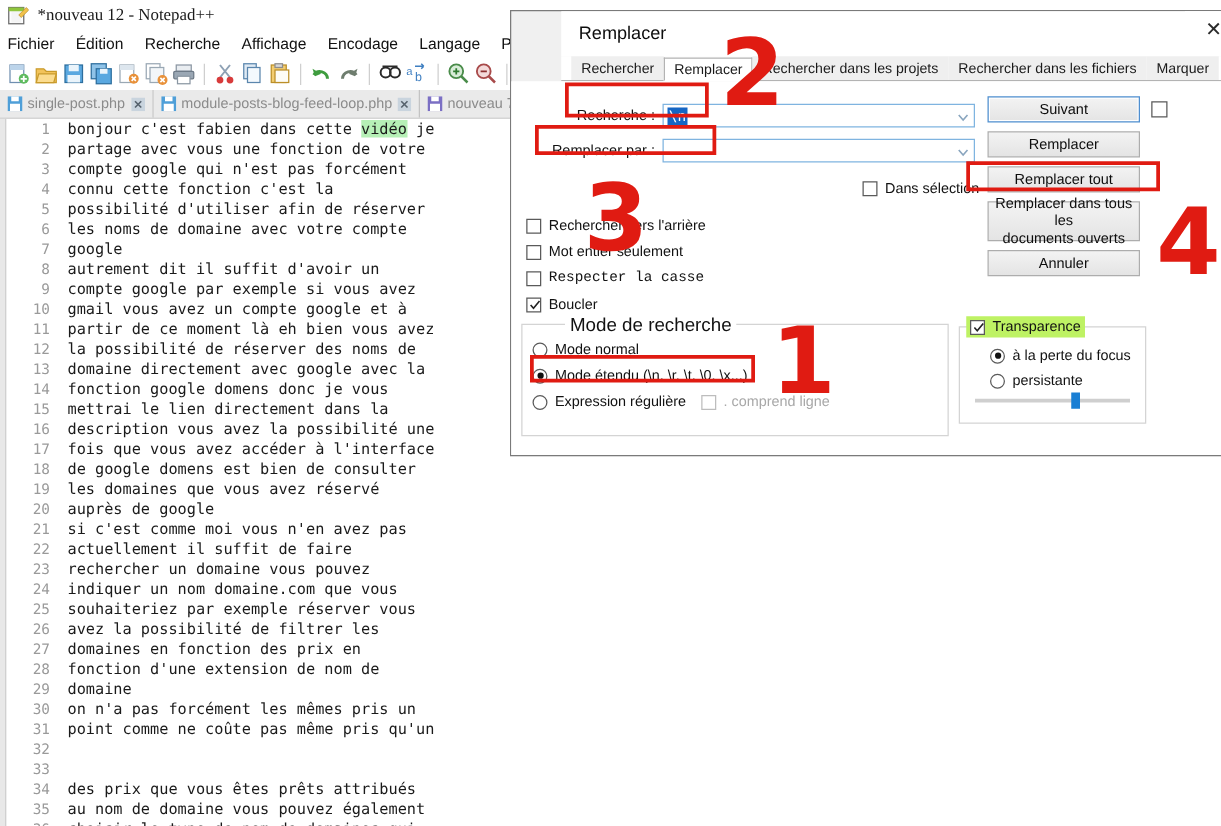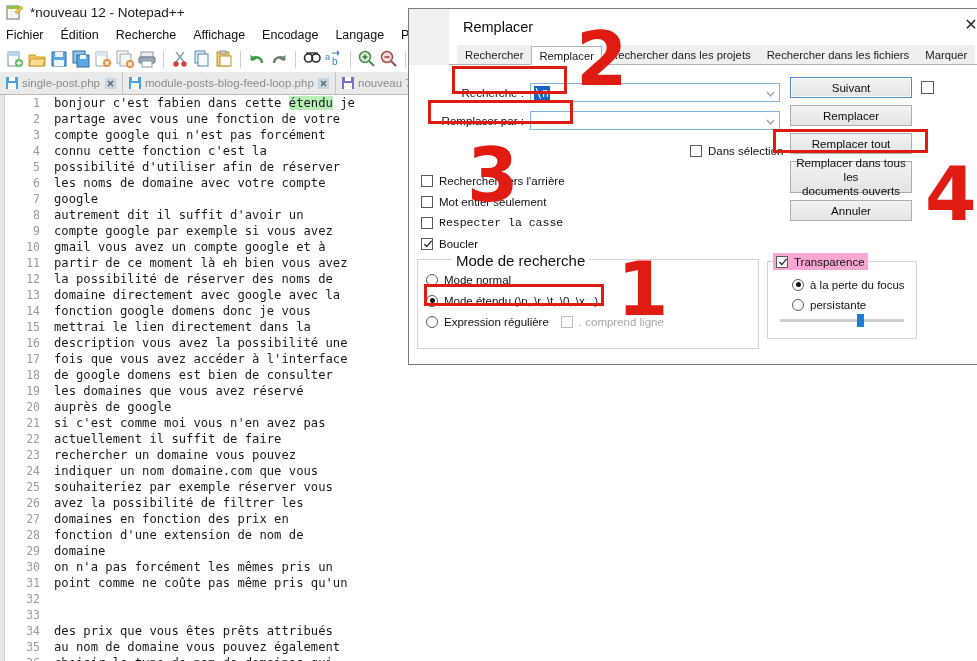--- a/index.html
+++ b/index.html
@@ -6,21 +6,21 @@
   body{
     width:977px;height:661px;overflow:hidden;
     font-family:"Liberation Sans", sans-serif;
     font-size:12px;color:#000;background:#ffffff;
     position:relative;
   }
   
   #npp-window{position:absolute;inset:0;background:#ffffff;}
   .titlebar{height:24px;display:flex;align-items:center;padding-left:6px;background:#ffffff;}
   .title-icon{width:17px;height:17px;position:relative;margin-right:7px;flex:none;}
-  .title-text{font-size:13.5px;color:#1a1a1a;font-family:Liberation Sans, sans-serif;}
+  .title-text{font-size:13.5px;color:#1a1a1a;font-family:Liberation Serif, serif;}
   .menubar{height:22px;display:flex;align-items:center;padding-left:6px;gap:17px;background:#fff;}
   .menubar span{font-size:12.5px;color:#111;}
   .toolbar{height:26px;display:flex;align-items:center;padding-left:5px;background:#fff;gap:2px;}
   .tb-ico{width:20px;height:20px;position:relative;display:inline-block;}
   .tb-sep{width:1px;height:17px;background:#cfcfcf;margin:0 4px;}
   
   .tabbar{height:22px;display:flex;align-items:stretch;background:#f0f0f0;border-bottom:1px solid #b9b9b9;position:relative;}
   .doctab{display:flex;align-items:center;gap:4px;padding:0 6px;background:#eaeaea;border-right:1px solid #c3c3c3;font-size:11.5px;color:#8b8b8b;}
   .doctab .disk{width:12px;height:12px;flex:none;}
   .doctab .xbtn{width:11px;height:11px;flex:none;}
@@ -239,21 +239,21 @@
             <path d="M3 3l5 5M8 3l-5 5" stroke="#56626d" stroke-width="1.3"></path>
           </svg></span>
     </div>
     <div class="tabbar-accent"></div>
     <div class="tabbar-close">×</div>
   </div>
 
   <div class="editor">
     <div class="ed-leftmargin"></div>
     <div class="ed-rows" id="ed-rows">
-        <div class="ed-row"><span class="ed-ln">1</span><span class="ed-tx">bonjour c'est fabien dans cette <span class="hl">étendu</span> je</span></div>
+        <div class="ed-row"><span class="ed-ln">1</span><span class="ed-tx">bonjour c'est fabien dans cette <span class="hl">vidéo</span> je</span></div>
         <div class="ed-row"><span class="ed-ln">2</span><span class="ed-tx">partage avec vous une fonction de votre</span></div>
         <div class="ed-row"><span class="ed-ln">3</span><span class="ed-tx">compte google qui n'est pas forcément</span></div>
         <div class="ed-row"><span class="ed-ln">4</span><span class="ed-tx">connu cette fonction c'est la</span></div>
         <div class="ed-row"><span class="ed-ln">5</span><span class="ed-tx">possibilité d'utiliser afin de réserver</span></div>
         <div class="ed-row"><span class="ed-ln">6</span><span class="ed-tx">les noms de domaine avec votre compte</span></div>
         <div class="ed-row"><span class="ed-ln">7</span><span class="ed-tx">google</span></div>
         <div class="ed-row"><span class="ed-ln">8</span><span class="ed-tx">autrement dit il suffit d'avoir un</span></div>
         <div class="ed-row"><span class="ed-ln">9</span><span class="ed-tx">compte google par exemple si vous avez</span></div>
         <div class="ed-row"><span class="ed-ln">10</span><span class="ed-tx">gmail vous avez un compte google et à</span></div>
         <div class="ed-row"><span class="ed-ln">11</span><span class="ed-tx">partir de ce moment là eh bien vous avez</span></div>
@@ -378,21 +378,21 @@
       <div class="btn" style="height:21px;margin-bottom:7px;">Remplacer</div>
       <div class="btn" style="height:21px;margin-bottom:7px;">Remplacer tout</div>
       <div class="btn" style="height:32px;margin-bottom:7px;line-height:14px;white-space:pre-line;"><span>Remplacer dans tous les
 documents ouverts</span></div>
       <div class="btn" style="height:21px;">Annuler</div>
     </div>
 
     <span class="cbx" style="position:absolute;left:512px;top:16px;width:13px;height:13px;"></span>
 
     <div class="group" style="left:358px;top:196px;width:148px;height:76px;">
-      <div class="optrow" style="position:absolute;left:5px;top:-9px;background:#f9a8d4;padding:0 3px;">
+      <div class="optrow" style="position:absolute;left:5px;top:-9px;background:#bef264;padding:0 3px;">
         <span class="cbx">
           <span class="tick"><svg width="10" height="10">
                 <path d="M1.5 5l2.3 2.6L8.6 1.8" stroke="#222" stroke-width="1.3" fill="none"></path>
               </svg></span>
         </span>
         <span>Transparence</span>
       </div>
       <div style="position:absolute;left:24px;top:14px;">
         <div class="optrow" style="margin-bottom:3px;">
           <span class="rdo">

